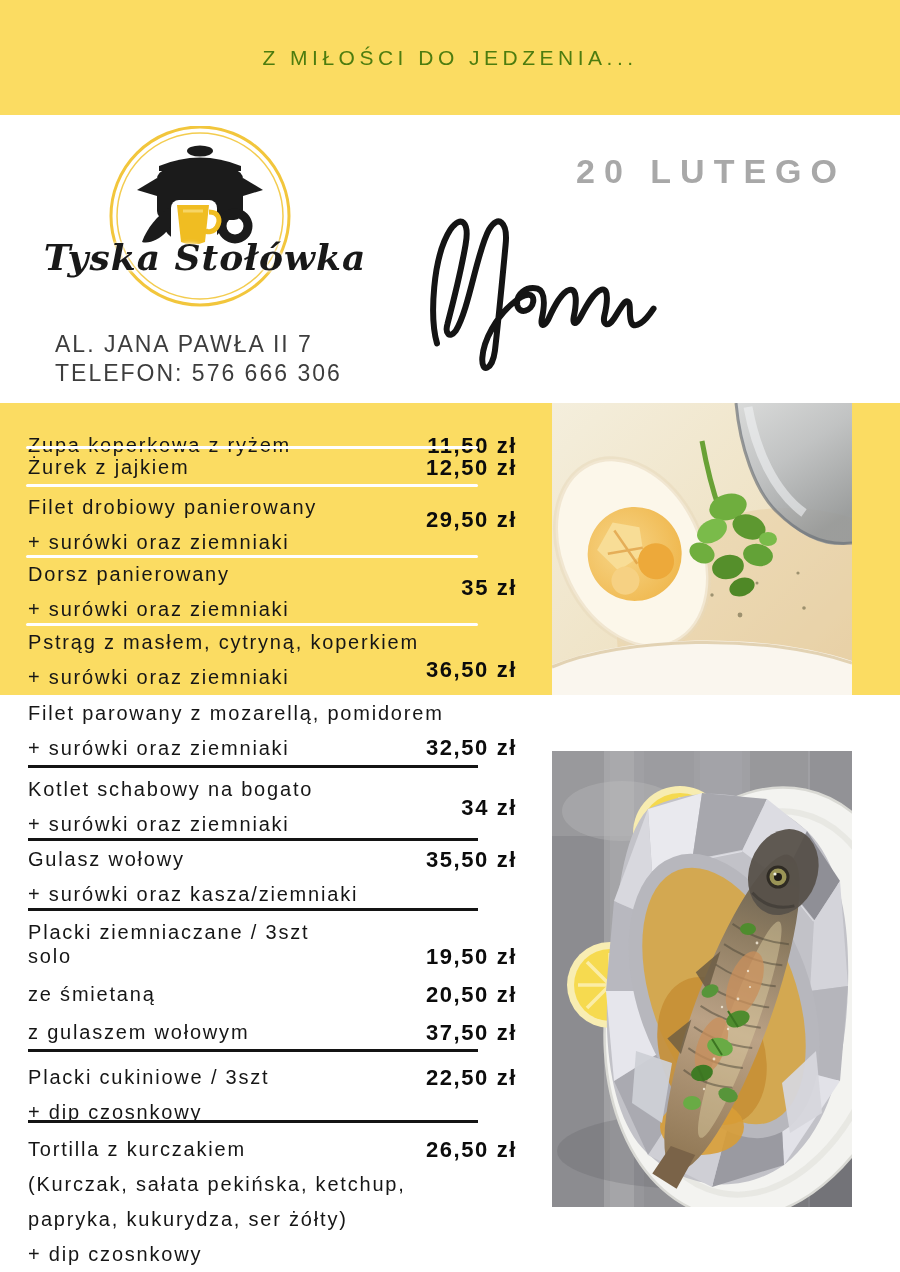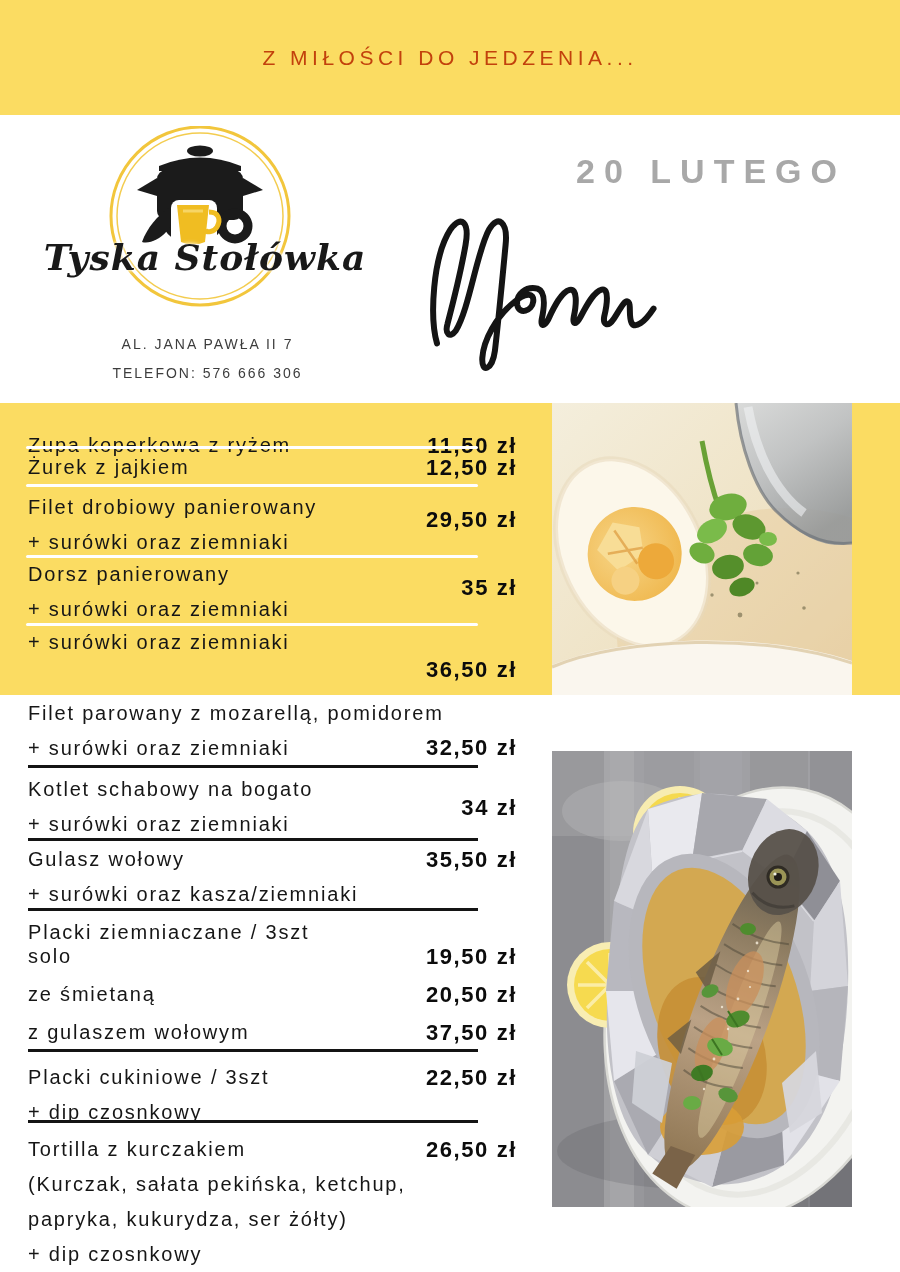--- a/index.html
+++ b/index.html
@@ -7,33 +7,33 @@
   .page {
     position:relative; width:900px; height:1272px; background:#ffffff;
     overflow:hidden; font-family:"Liberation Sans", sans-serif; margin:0 auto;
   }
   
   .banner {
     position:absolute; left:0; top:0; width:900px; height:115px;
     background:#fbdc62; display:flex; align-items:center; justify-content:center;
   }
   .banner-text {
-    font-size:21px; letter-spacing:4.5px; color:#c2410c; font-weight:400;
+    font-size:21px; letter-spacing:4.5px; color:#4d7c0f; font-weight:400;
   }
   
   .logo-svg { position:absolute; left:95px; top:126px; width:210px; height:185px; }
   .logo-name {
     position:absolute; left:30px; top:236px; width:350px; text-align:center;
     font-family:"DejaVu Serif", serif; font-style:italic; font-weight:bold;
     font-size:36px; color:#191919; letter-spacing:1px;
     text-shadow:0 0 3px #ffffff, 0 0 5px #ffffff;
   }
   .address-block {
-    position:absolute; left:55px; top:330px; width:305px; text-align:center;
-    font-size:14px; letter-spacing:2px; color:#3d3d3d; line-height:29px;
+    position:absolute; left:55px; top:330px; width:305px; 
+    font-size:23px; letter-spacing:2px; color:#3d3d3d; line-height:29px;
   }
   
   .date-text {
     position:absolute; left:516px; top:152px; width:330px;
     font-size:34px; font-weight:bold; letter-spacing:9px; color:#a8a8a8;text-align:right;
   }
   .menu-script { position:absolute; left:418px; top:202px; width:252px; height:176px; transform:rotate(-2deg); }
   
   .yellow-band { position:absolute; left:0; top:403px; width:900px; height:292px; background:#fbdc62; }
   
@@ -127,20 +127,21 @@
   <div class="sep sep-white" style="top:555px;"></div>
 
   <div class="mrow" style="top:557px;height:66px;">
     <div class="mline">Dorsz panierowany</div>
     <div class="mline">+ surówki oraz ziemniaki</div>
     <div class="mprice" style="top:13px;">35 zł</div>
   </div>
   <div class="sep sep-white" style="top:623px;"></div>
 
   <div class="mrow" style="top:625px;height:68px;">
+    <div class="mline">Pstrąg z masłem, cytryną, koperkiem</div>
     <div class="mline">+ surówki oraz ziemniaki</div>
     <div class="mprice" style="top:27px;">36,50 zł</div>
   </div>
 
   <div class="mrow" style="top:696px;height:70px;">
     <div class="mline">Filet parowany z mozarellą, pomidorem</div>
     <div class="mline">+ surówki oraz ziemniaki</div>
     <div class="mprice" style="top:34px;">32,50 zł</div>
   </div>
   <div class="sep sep-black" style="top:765px;"></div>

